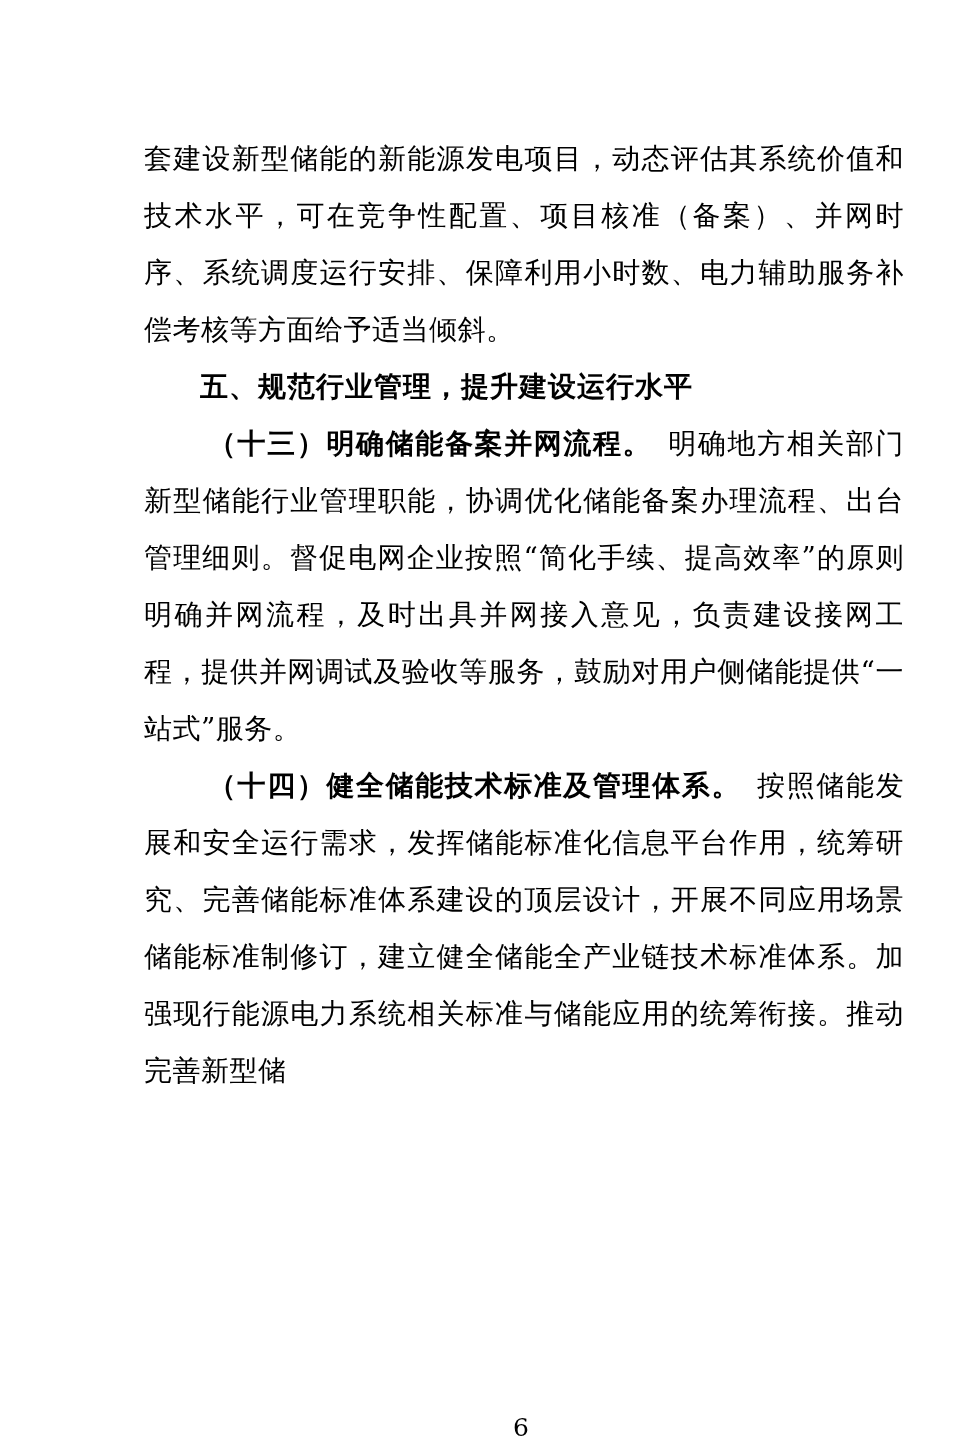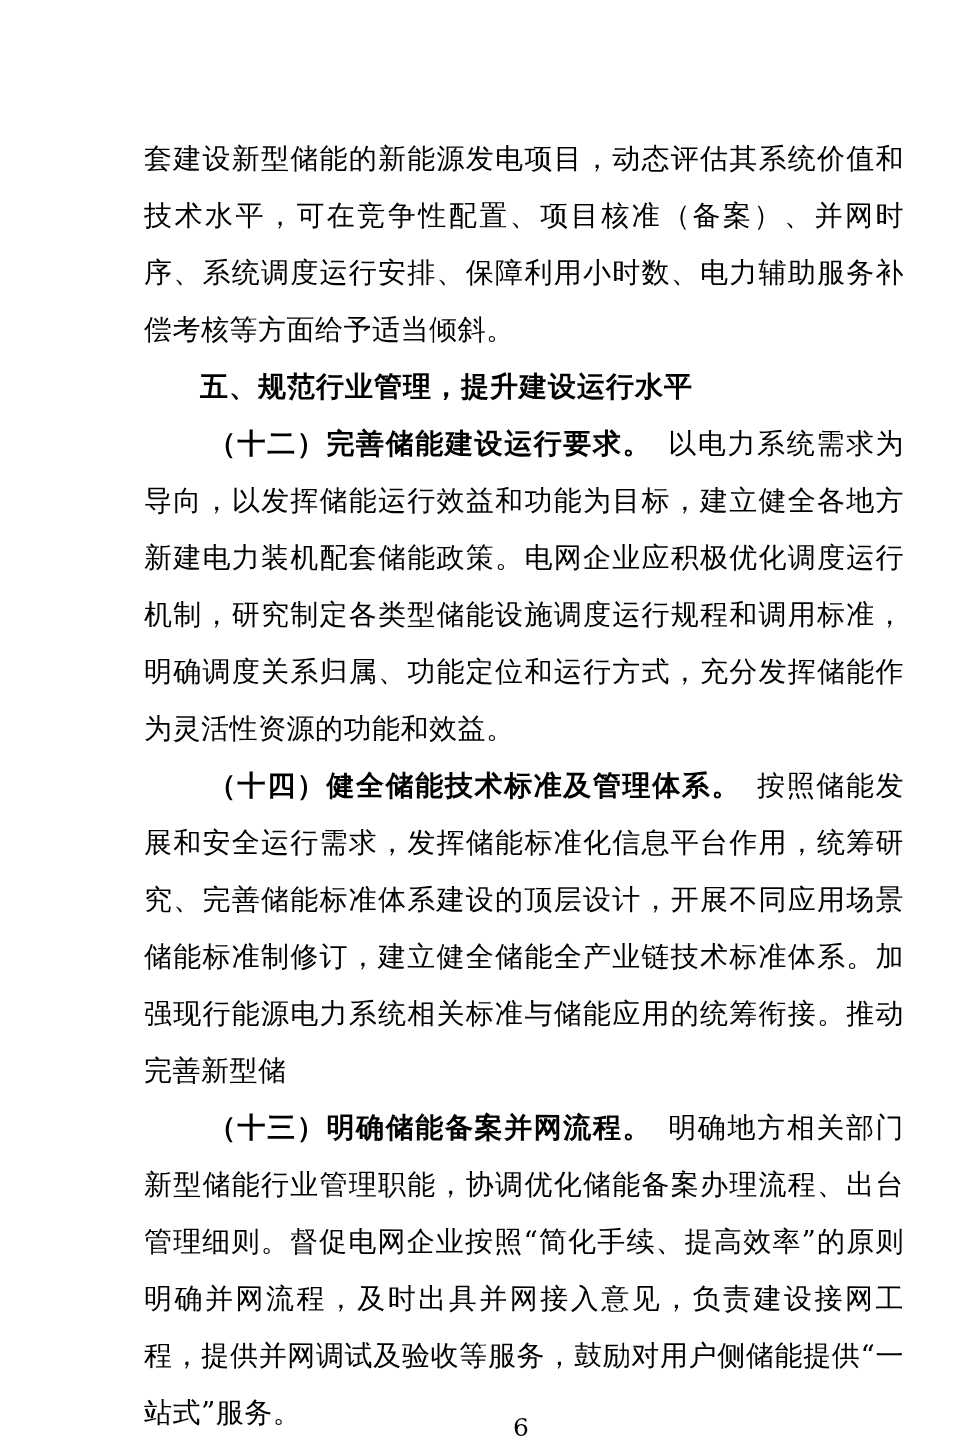--- a/index.html
+++ b/index.html
@@ -61,22 +61,21 @@
 </head>
 <body>
 
 <div class="page">
   <div class="content">
 
     <p class="para">套建设新型储能的新能源发电项目，动态评估其系统价值和技术水平，可在竞争性配置、项目核准（备案）、并网时序、系统调度运行安排、保障利用小时数、电力辅助服务补偿考核等方面给予适当倾斜。</p>
 
     <h2 class="section-heading">五、规范行业管理，提升建设运行水平</h2>
 
-    <p class="para indent"><span class="lead">（十二）完善储能建设运行要求。</span><span>以电力系统需求为导向，以发挥储能运行效益和功能为目标，建立健全各地方新建电力装机配套储能政策。电网企业应积极优化调度运行机制，研究制定各类型储能设施调度运行规程和调用标准，明确调度关系归属、功能定位和运行方式，充分发挥储能作为灵活性资源的功能和效益。</span></p>
+
+    <p class="para indent"><span class="lead">（十三）明确储能备案并网流程。</span><span>明确地方相关部门新型储能行业管理职能，协调优化储能备案办理流程、出台管理细则。督促电网企业按照“简化手续、提高效率”的原则明确并网流程，及时出具并网接入意见，负责建设接网工程，提供并网调试及验收等服务，鼓励对用户侧储能提供“一站式”服务。</span></p>
 
     <p class="para indent"><span class="lead">（十四）健全储能技术标准及管理体系。</span><span>按照储能发展和安全运行需求，发挥储能标准化信息平台作用，统筹研究、完善储能标准体系建设的顶层设计，开展不同应用场景储能标准制修订，建立健全储能全产业链技术标准体系。加强现行能源电力系统相关标准与储能应用的统筹衔接。推动完善新型储</span></p>
-
-    <p class="para indent"><span class="lead">（十三）明确储能备案并网流程。</span><span>明确地方相关部门新型储能行业管理职能，协调优化储能备案办理流程、出台管理细则。督促电网企业按照“简化手续、提高效率”的原则明确并网流程，及时出具并网接入意见，负责建设接网工程，提供并网调试及验收等服务，鼓励对用户侧储能提供“一站式”服务。</span></p>
 
   </div>
 
   <div class="page-number">6</div>
 </div>
 
 </body></html>

